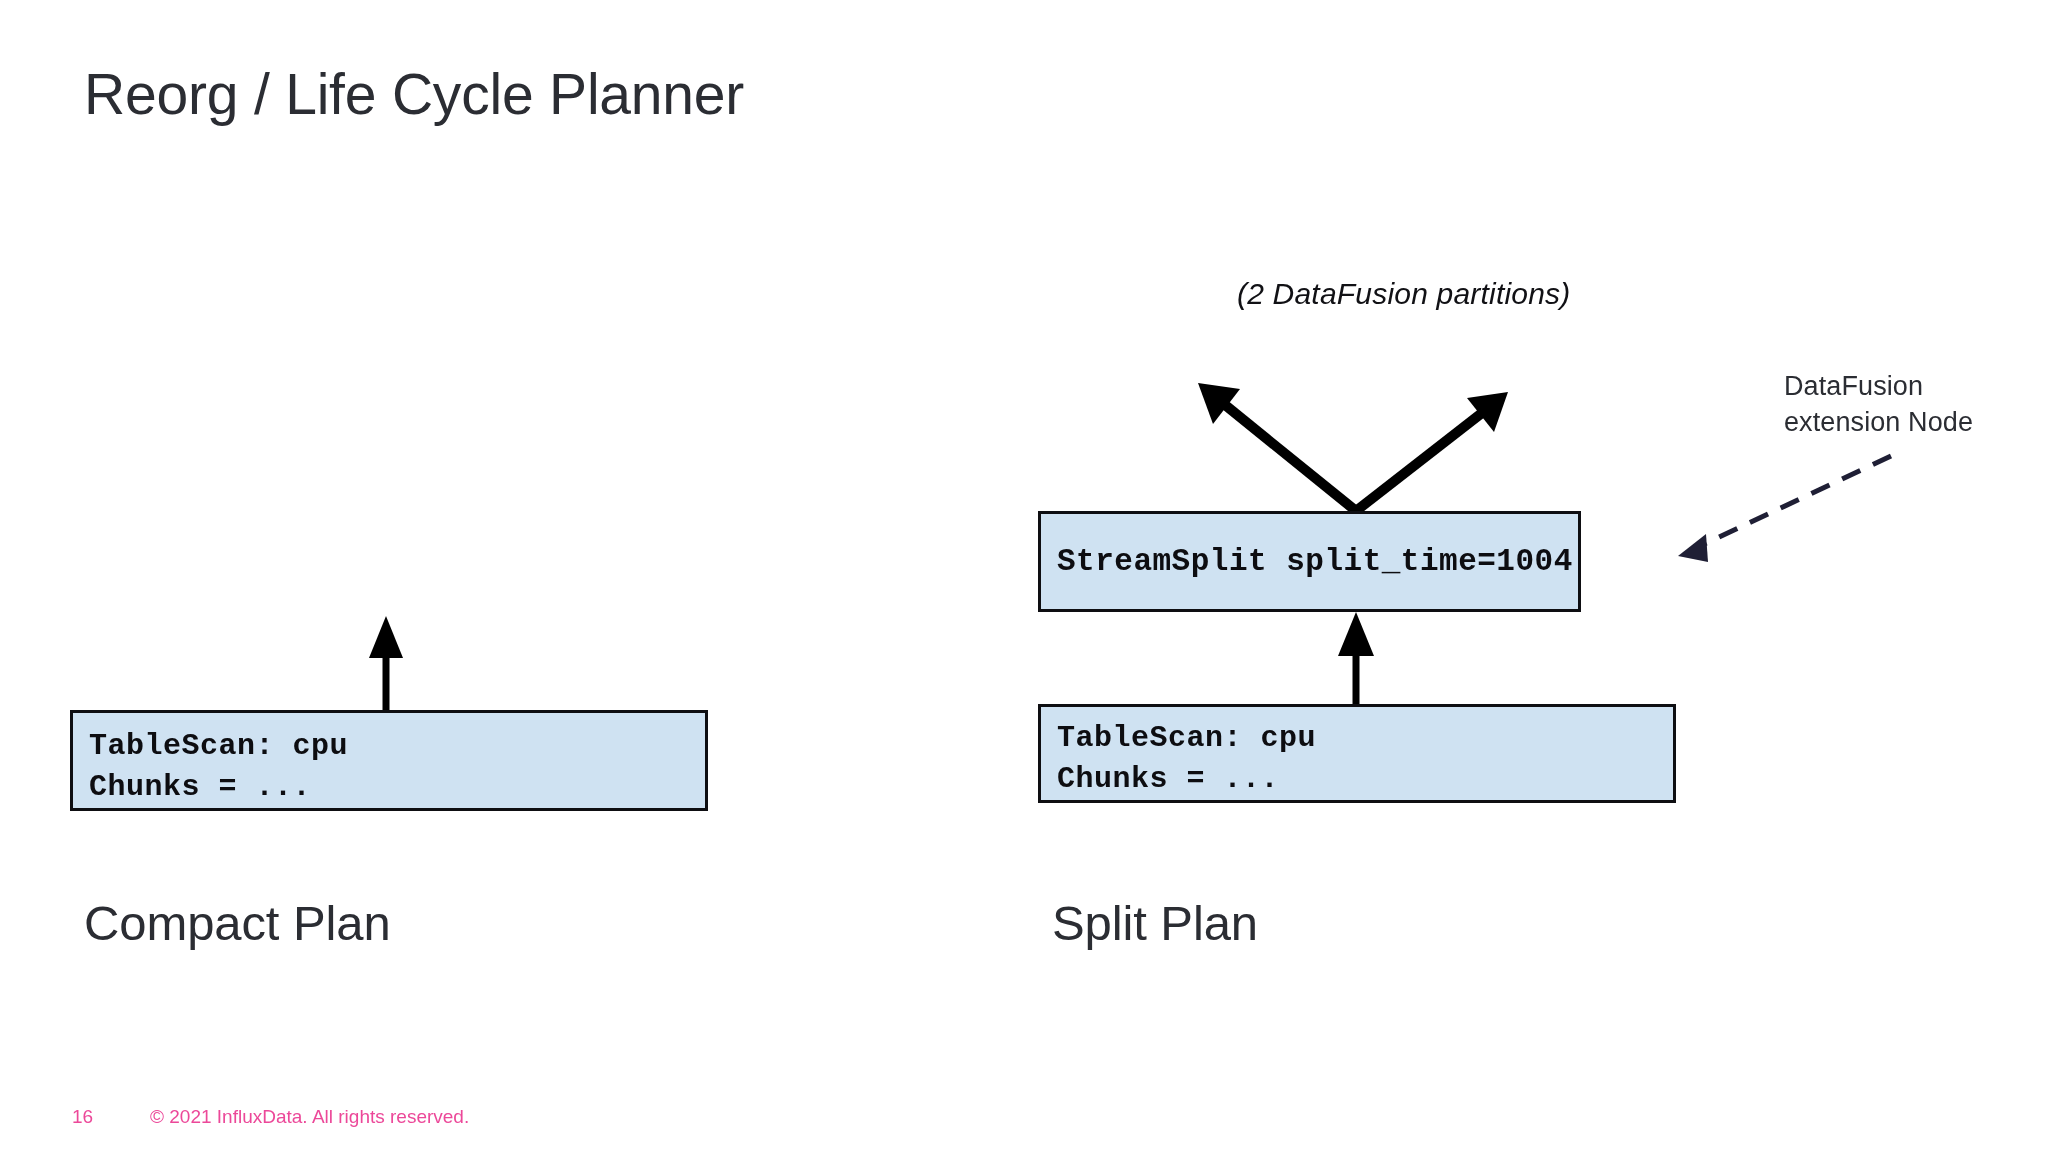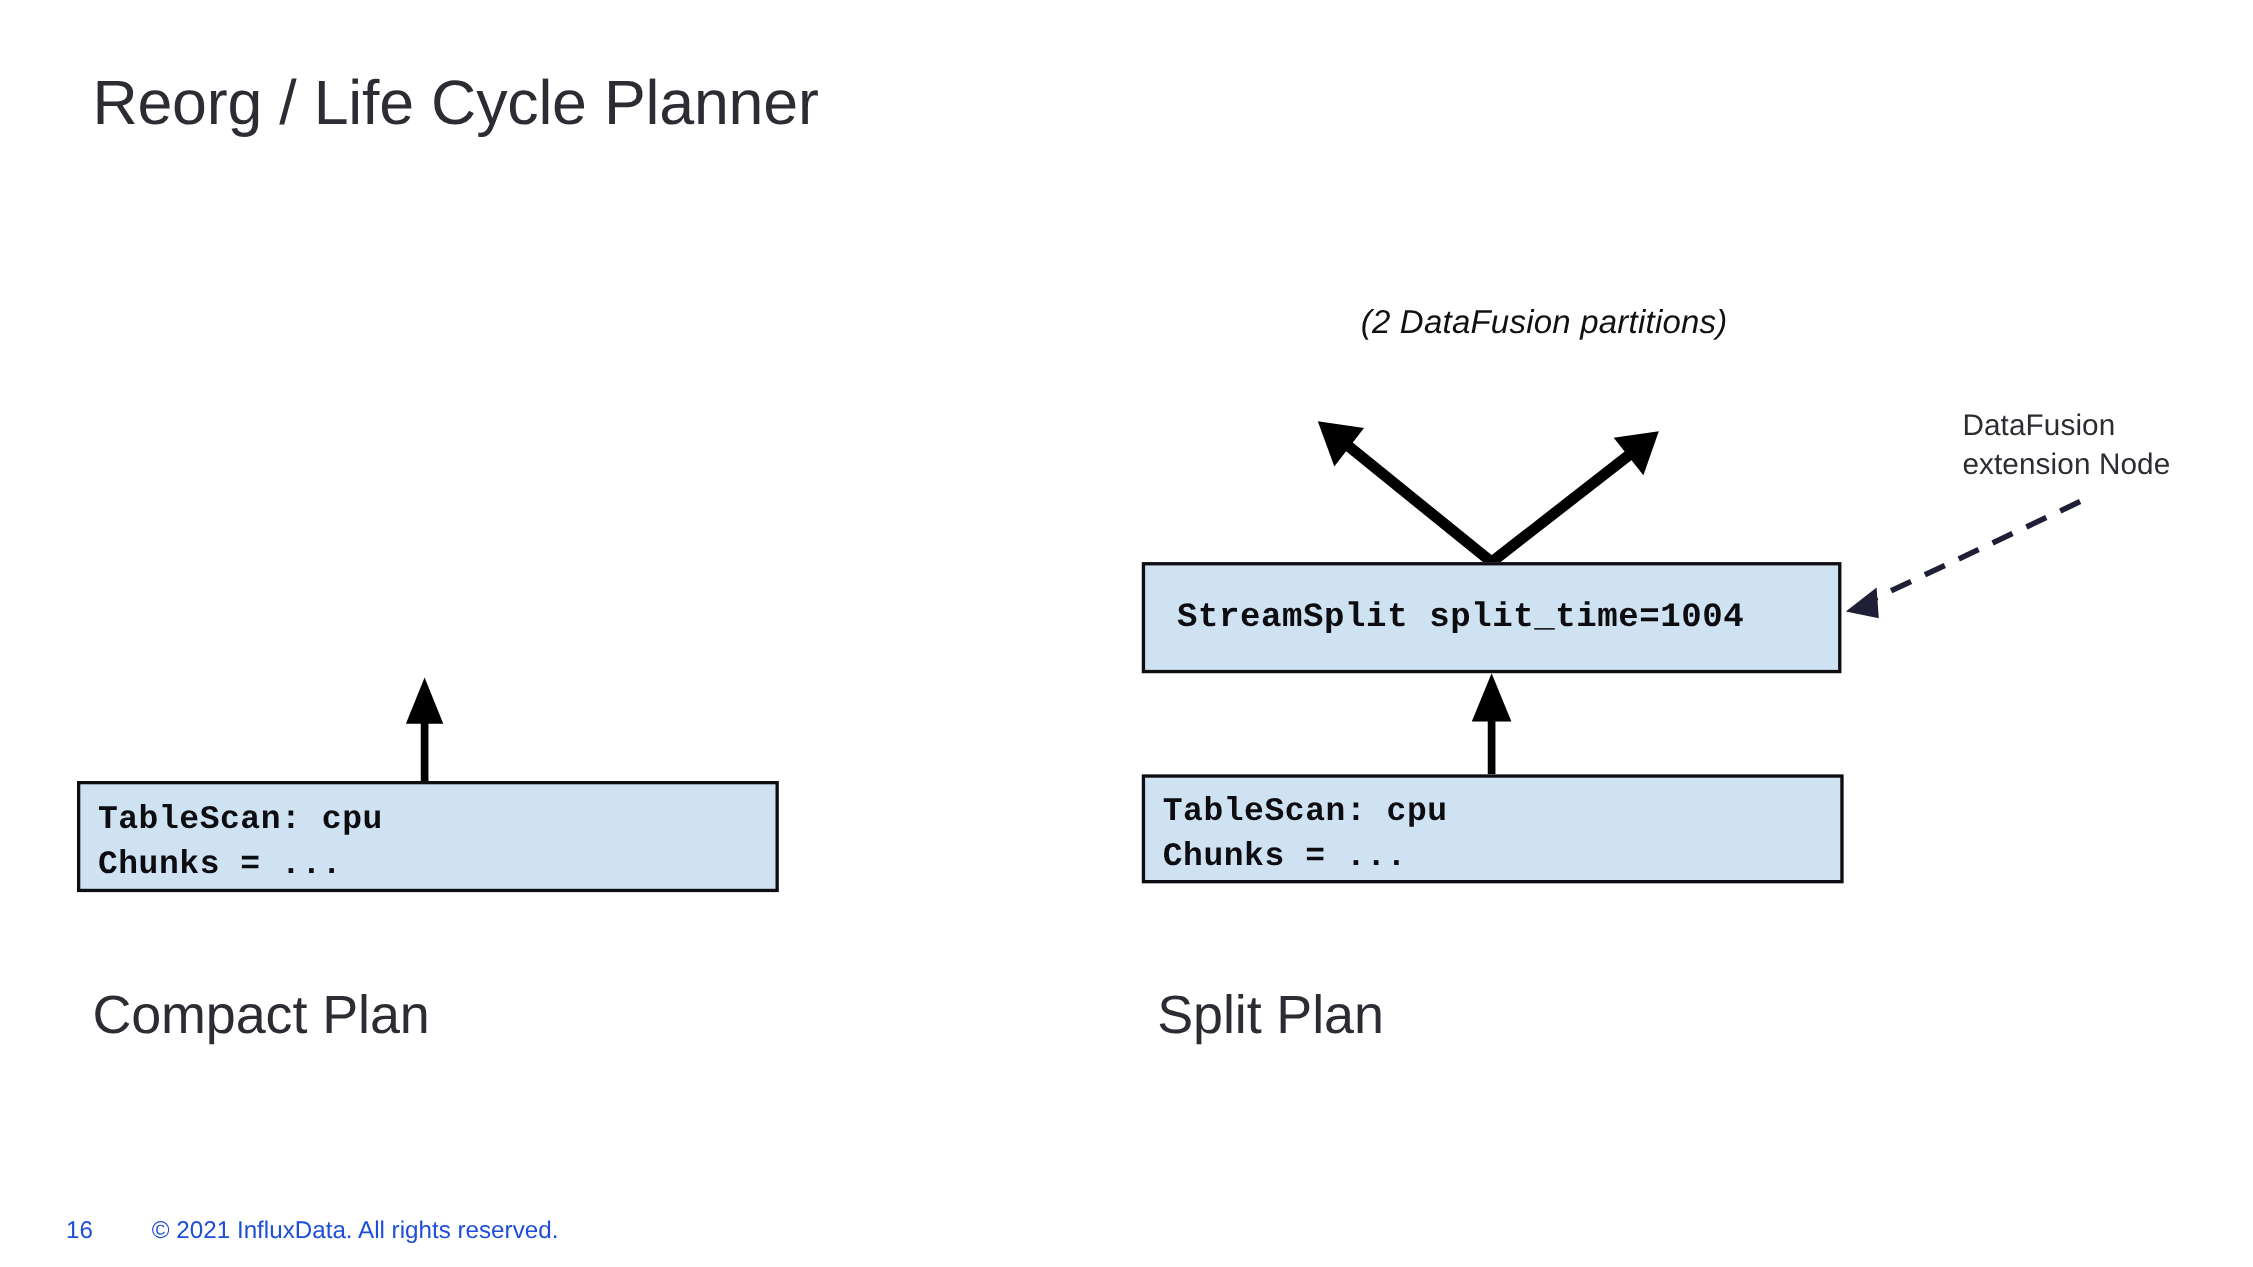--- a/index.html
+++ b/index.html
@@ -64,23 +64,22 @@
     color: #0d0d11;
     white-space: pre;
     padding-left: 16px;
     letter-spacing: 0.5px;
   }
 
   #box-compact-tablescan {
     left: 70px;  top: 710px;  width: 638px; height: 101px;
   }
   #box-split-streamsplit {
-    left: 1038px; top: 511px; width: 636px; height: 101px;
+    left: 1038px; top: 511px; width: 543px; height: 101px;
     justify-content: center;
-    padding-left: 13px;
   }
   #box-split-streamsplit .node-line { font-size: 31px; }
   #box-split-tablescan {
     left: 1038px; top: 704px; width: 638px; height: 99px;
   }
 
   
   .italic-note {
     position: absolute;
     font-size: 30px;
@@ -109,24 +108,25 @@
     left: 0;
     top: 0;
     width: 2048px;
     height: 1152px;
     pointer-events: none;
   }
 
   
   .footer-text {
     position: absolute;
-    color: #1d4ed8;
-    font-size: 22px;
+    color: #ec4899;
+    font-size: 19px;
     line-height: 1;
     white-space: nowrap;
+    margin-left: 12px;
   }
   #footer-page   { left: 60px;  top: 1107px; }
   #footer-rights { left: 138px; top: 1107px; text-align: right; }
 </style>
 </head>
 <body>
 
 <div id="slide">
 
   <div class="slide-title">Reorg / Life Cycle Planner</div>

